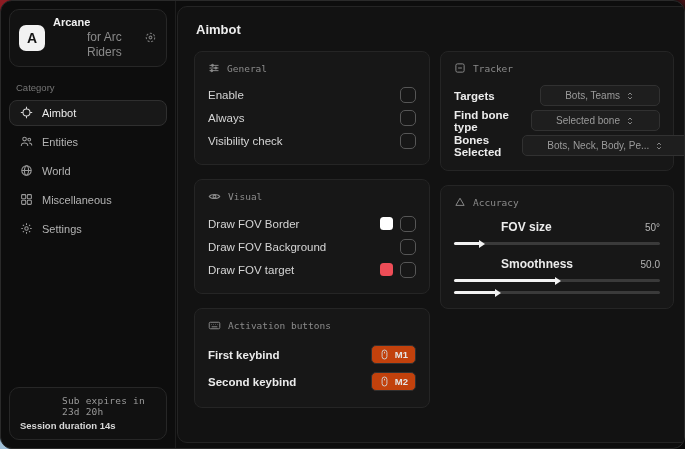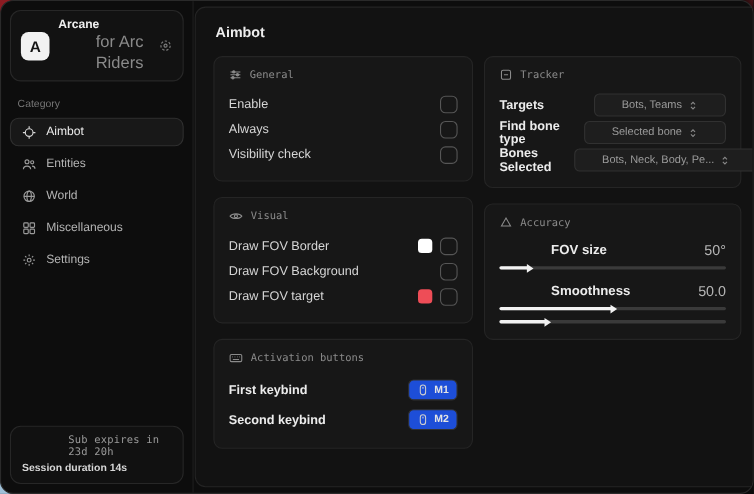--- a/index.html
+++ b/index.html
@@ -15,21 +15,21 @@
   .window {
     position:absolute; inset:0; border-radius:12px; overflow:hidden;
     background:#0d0d0d; border:1px solid #2a2a2a; display:flex;
   }
   
   .sidebar { width:175px; flex:0 0 175px; border-right:1px solid #1e1e1e; padding:8px; display:flex; flex-direction:column; }
   .logo-card { border:1px solid #272727; background:#121212; border-radius:10px; padding:6px 9px; display:flex; align-items:center; gap:8px; }
   .logo-badge { width:26px; height:26px; border-radius:7px; background:#f2f2f2; color:#141414; font-weight:bold; font-size:14px; display:flex; align-items:center; justify-content:center; }
   .logo-text { flex:1; line-height:1.25; }
   .logo-title { font-size:11px; font-weight:bold; color:#f0f0f0; }
-  .logo-sub { font-size:15px; color:#8a8a8a;padding-left:34px; }
+  .logo-sub { font-size:12px; color:#8a8a8a;padding-left:34px; }
   .logo-action { color:#7d7d7d; display:flex; cursor:pointer; }
   .category-label { font-size:9.5px; color:#767676; margin:15px 7px 7px; }
   .nav-item { height:26px; margin:0 0 3px; border-radius:8px; display:flex; align-items:center; gap:9px; padding:0 10px; color:#b3b3b3; font-size:11px; border:1px solid transparent; cursor:pointer; }
   .nav-item .nicon { display:flex; color:#9a9a9a; }
   .nav-item.selected { background:#181818; border-color:#2f2f2f; color:#ececec; }
   .nav-item.selected .nicon { color:#d6d6d6; }
   .sb-spacer { flex:1; }
   .footer-card { border:1px solid #272727; background:#111; border-radius:10px; padding:7px 10px 8px; }
   .footer-line1 { font-family:"DejaVu Sans Mono", monospace; font-size:9.5px; color:#9a9a9a; letter-spacing:.2px;margin-left:42px; }
   .footer-line2 { font-size:9.5px; font-weight:bold; color:#d8d8d8; margin-top:3px; }
@@ -42,30 +42,30 @@
   .col-right { width:234px; flex:0 0 234px; }
   .card { background:#171717; border:1px solid #252525; border-radius:8px; padding:10px 13px 12px; margin-bottom:14px; }
   .card-header { display:flex; align-items:center; gap:7px; color:#8b8b8b; font-family:"DejaVu Sans Mono", monospace; font-size:9.5px; margin-bottom:9px; }
   .card-header .hicon { display:flex; color:#8b8b8b; }
   .row { display:flex; align-items:center; justify-content:space-between; height:23px; }
   .row-label { font-size:11.5px; color:#d5d5d5; font-weight:500; }
   .row-label.strong { color:#ececec; font-weight:bold; }
   .row-right { display:flex; align-items:center; gap:7px; }
   .checkbox { width:16px; height:16px; border:1.5px solid #565656; border-radius:5px; background:transparent; cursor:pointer; }
   .swatch { width:13px; height:13px; border-radius:3.5px; cursor:pointer; }
-  .keychip { display:flex; align-items:center; gap:5px; background:#1d4ed8; border:1px solid #303030; border-radius:5px; height:19px; padding:0 7px; color:#e4e4e4; font-size:9.5px; font-weight:bold; cursor:pointer; }
+  .keychip { display:flex; align-items:center; gap:5px; background:#c2410c; border:1px solid #303030; border-radius:5px; height:19px; padding:0 7px; color:#e4e4e4; font-size:9.5px; font-weight:bold; cursor:pointer; }
   .keychip .kicon { display:flex; color:#cfcfcf; }
   .dropdown { display:flex; align-items:center; gap:5px; background:#1e1e1e; border:1px solid #313131; border-radius:5px; height:21px; padding:0 24px; color:#9b9b9b; font-size:10px; cursor:pointer; white-space:nowrap; }
   .dropdown .dicon { display:flex; color:#8a8a8a; }
   .tracker-row { height:25px; }
   
   .acc-row { margin-bottom:9px; }
   .acc-top { display:flex; justify-content:space-between; align-items:center; height:20px;padding-left:47px; }
   .acc-label { font-size:12px; font-weight:bold; color:#ececec; }
-  .acc-value { font-size:13px; color:#b5b5b5; }
+  .acc-value { font-size:10px; color:#b5b5b5; }
   .slider { position:relative; height:3px; background:#3a3a3a; border-radius:2px; margin-top:5px; cursor:pointer; }
   .slider-fill { position:absolute; left:0; top:0; height:3px; background:#f2f2f2; border-radius:2px; }
   .slider-handle { position:absolute; top:50%; width:0; height:0; border-left:6px solid #f2f2f2; border-top:4px solid transparent; border-bottom:4px solid transparent; transform:translate(-2px,-50%); }
   svg { display:block; }
 </style>
 </head>
 <body>
 
 <div class="window">
 

